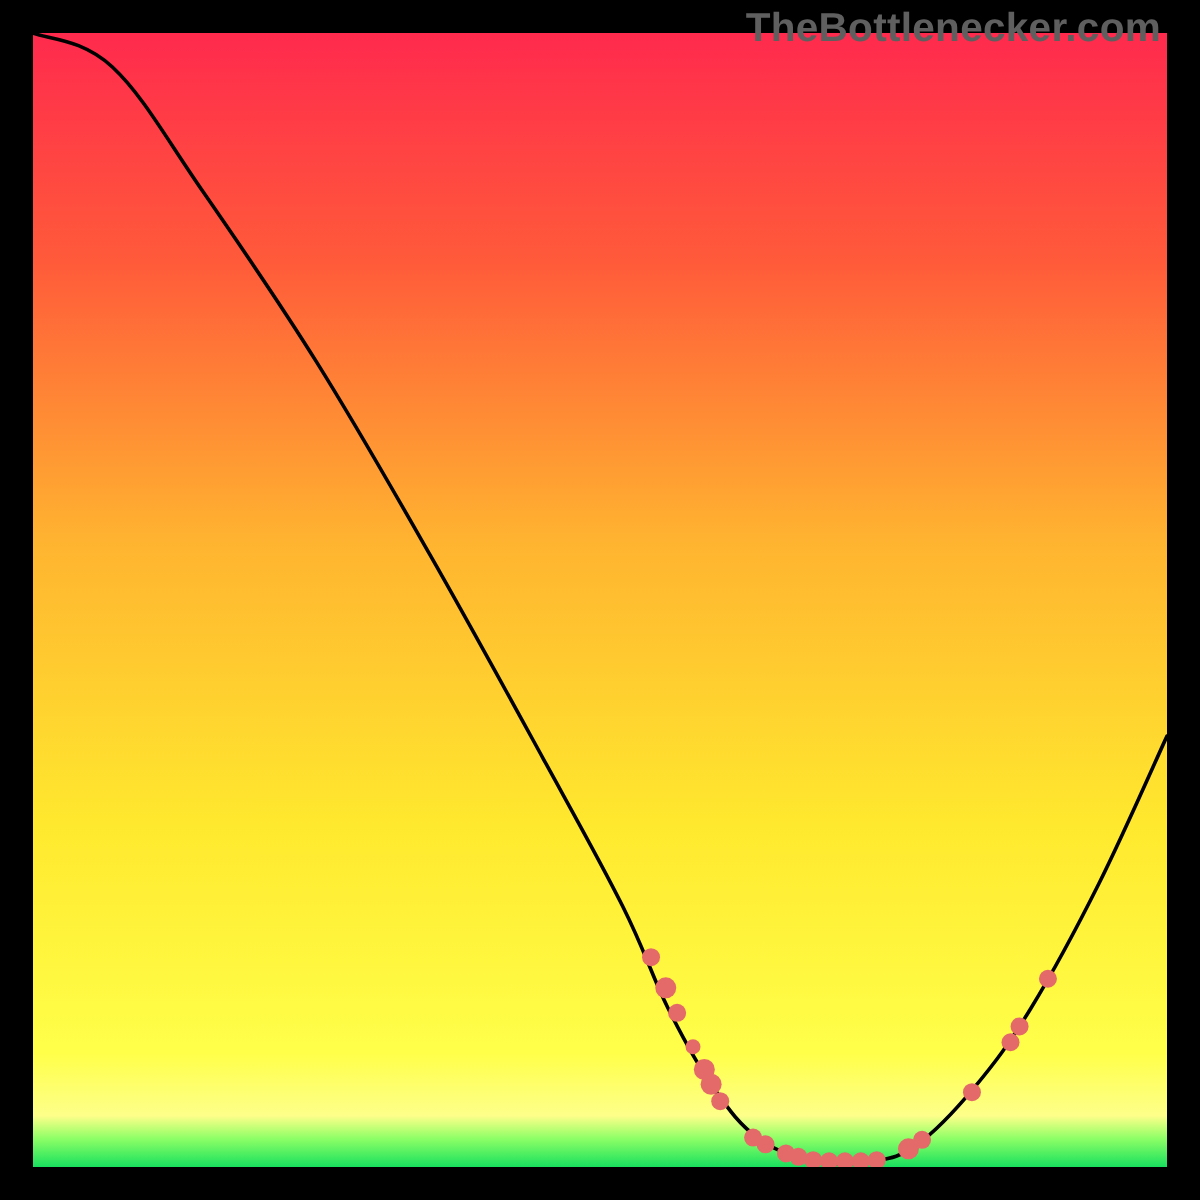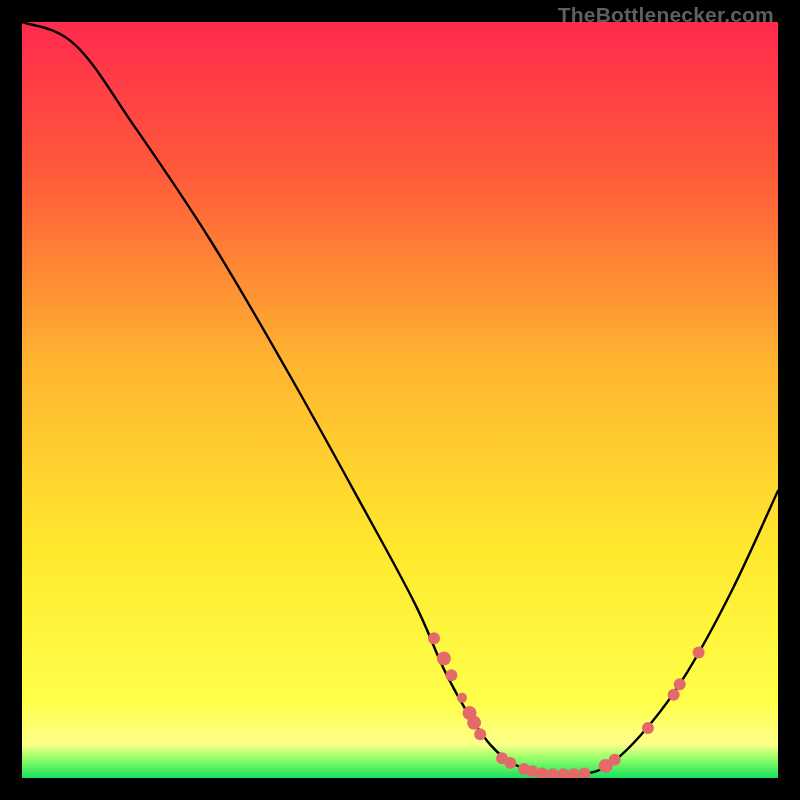--- a/index.html
+++ b/index.html
@@ -23,21 +23,21 @@
     position: absolute;
     left: 0;
     top: 0;
     width: 756px;
     height: 756px;
   }
   .watermark {
     position: absolute;
     top: 3px;
     right: 26px;
-    font-size: 21px;
+    font-size: 27px;
     font-weight: 600;
     color: #5f5f5f;
     letter-spacing: 0.2px;
     user-select: none;
   }
 </style>
 </head>
 <body>
 
 <div class="frame">

